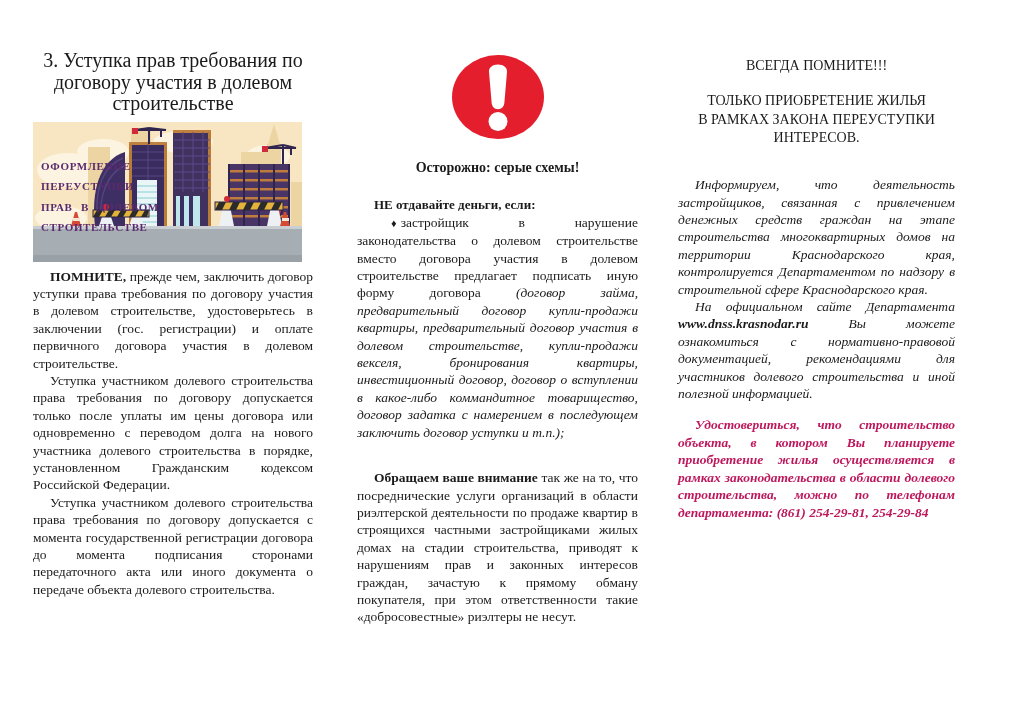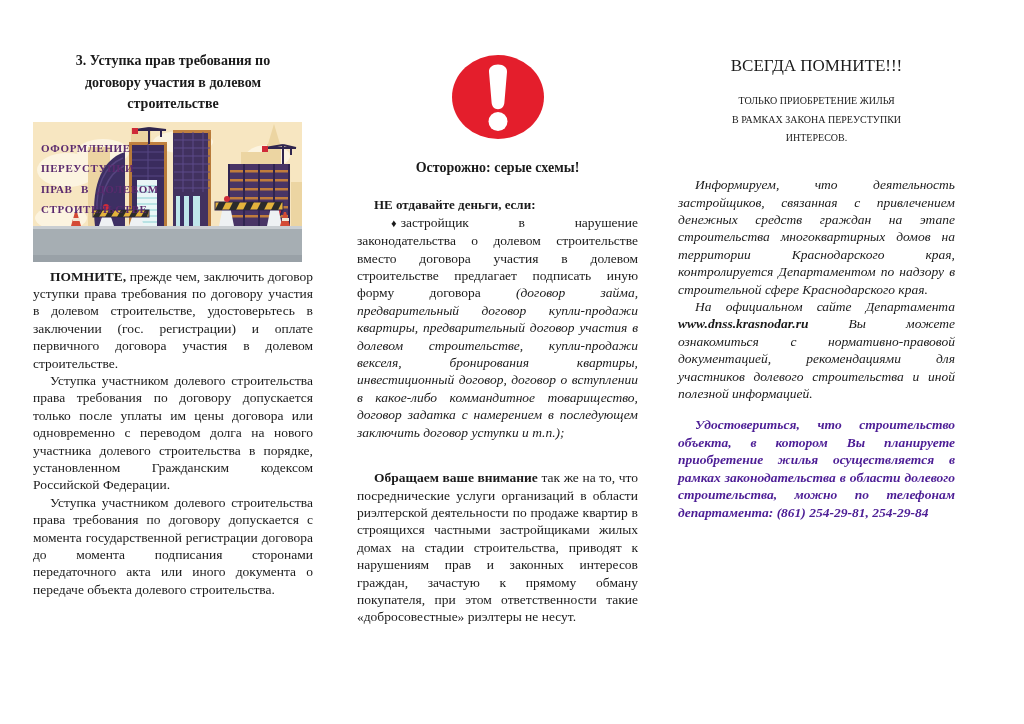--- a/index.html
+++ b/index.html
@@ -21,30 +21,30 @@
     font-size:13.5px; line-height:17.4px;
     text-align:justify; text-indent:17px;
     margin:0;
   }
   .bold { font-weight:bold; }
   .ital { font-style:italic; }
 
   
   .doc-title {
     margin-top:50px;
-    font-size:14px; line-height:21.5px; font-weight:bold;
+    font-size:20px; line-height:21.5px; font-weight:normal;
     text-align:center;
   }
   .illustration {
     position:relative; margin-top:7px;
     width:269px; height:140px;
   }
   .illustration svg { display:block; }
   .illus-caption {
-    position:absolute; left:8px; top:16px;
+    position:absolute; left:8px; top:34px;
     color:#5b2a6e; font-weight:bold;
     font-size:11px; line-height:20.6px; letter-spacing:0.6px;
   }
   .illus-caption div:nth-child(3) { word-spacing:5px; }
   #p-remember { margin-top:6px; }
 
   
   .warning-wrap { margin-top:55px; text-align:center; height:84px; }
   .caution-heading {
     margin-top:20px;
@@ -55,32 +55,32 @@
     margin-top:20px;
     font-size:13px; line-height:17.4px; font-weight:bold;
     text-indent:17px; text-align:left; margin-bottom:0;
   }
   .bullet { display:inline-block; font-size:11px; margin-right:4px; }
   #p-attention { margin-top:28px; }
 
   
   .always-heading {
     margin-top:57px;
-    font-size:17px; line-height:18.3px;
+    font-size:14px; line-height:18.3px;
     text-align:center;
   }
   .law-subheading {
     margin-top:17px;
-    font-size:10px; line-height:18.3px;
+    font-size:14px; line-height:18.3px;
     text-align:center;
   }
   #p-info1 { margin-top:29px; }
   .hotline {
     margin-top:14px;
-    color:#4c1d95; font-weight:bold; font-style:italic;
+    color:#be185d; font-weight:bold; font-style:italic;
   }
 </style>
 </head>
 <body>
 
 <div class="page">
 
   <div class="col" id="col-left">
     <div class="doc-title">
       <div>3. Уступка прав требования по</div>

